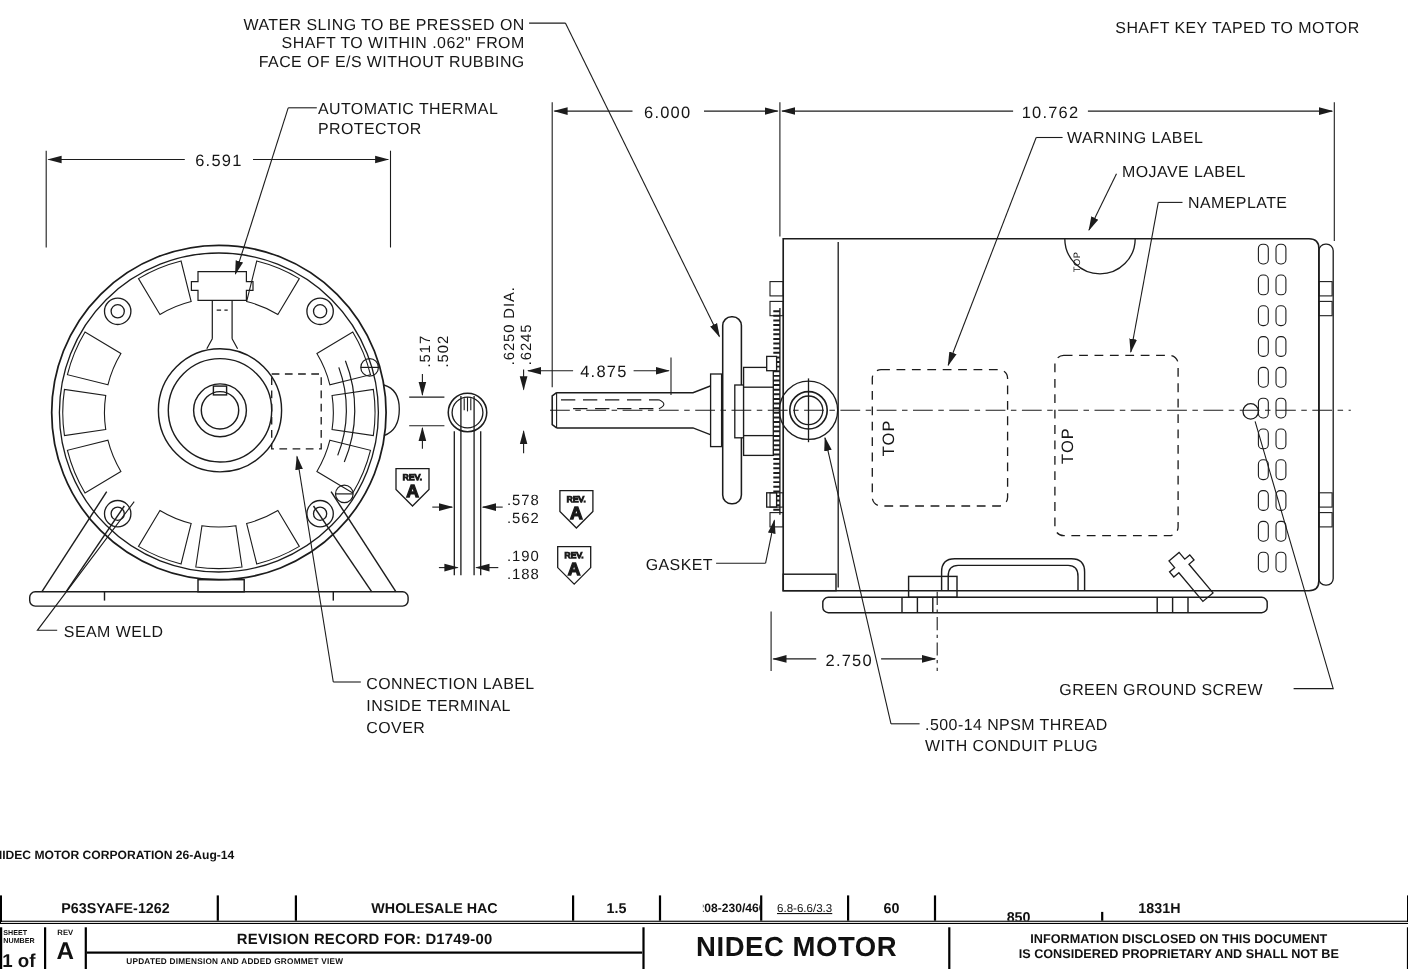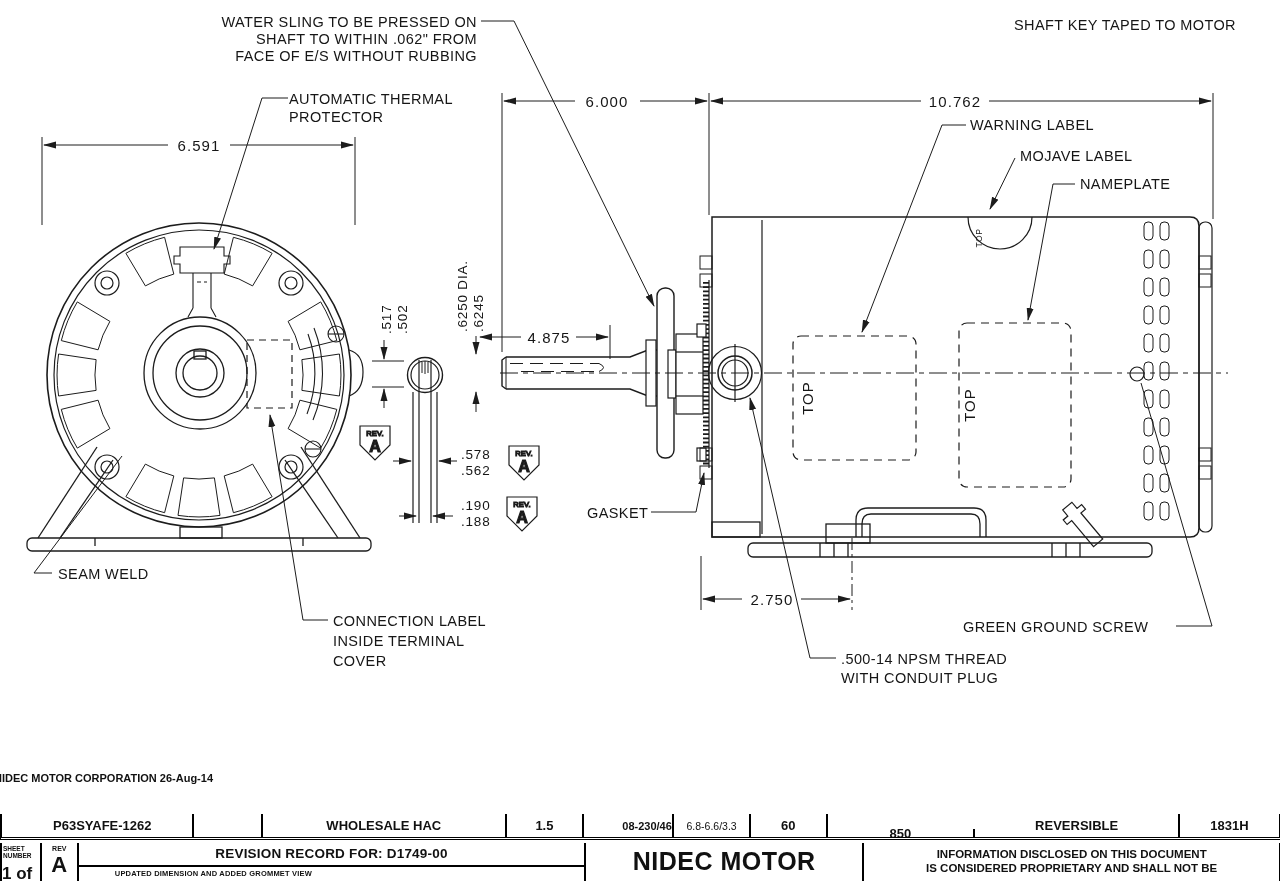--- a/index.html
+++ b/index.html
@@ -356,24 +356,23 @@
 <div class="tb">
   <div class="corp">NIDEC MOTOR CORPORATION 26-Aug-14</div>
 
 
   <div class="trow vals" style="width:1281px;">
     <div class="cell vc" style="width:186px;">P63SYAFE-1262</div>
     <div class="cell vc" style="width:71px;"></div>
     <div class="cell vc" style="width:252px;">WHOLESALE HAC</div>
     <div class="cell vc" style="width:79px;">1.5</div>
     <div class="cell vc small" style="width:54px;margin-left:38px;">208-230/460</div>
-    <div class="cell vc tiny" style="width:79px;">6.8-6.6/3.3</div>
+    <div class="cell vc tiny" style="width:79px;text-decoration:underline;">6.8-6.6/3.3</div>
     <div class="cell vc" style="width:79px;">60</div>
     <div class="cell vc" style="width:152px;margin-top:15px;">850</div>
-    <div class="cell vc" style="width:211px;">REVERSIBLE</div>
     <div class="cell vc" style="width:102px;">1831H</div>
   </div>
 
   <div class="trow bot" style="width:1281px;">
     <div class="bcell" style="width:40px;">
       <div class="sheetlbl"><span>SHEET</span><br>
       <span>NUMBER</span></div>
       <div class="sheetval">1 of 1</div>
     </div>
     <div class="bcell" style="width:37px;">

